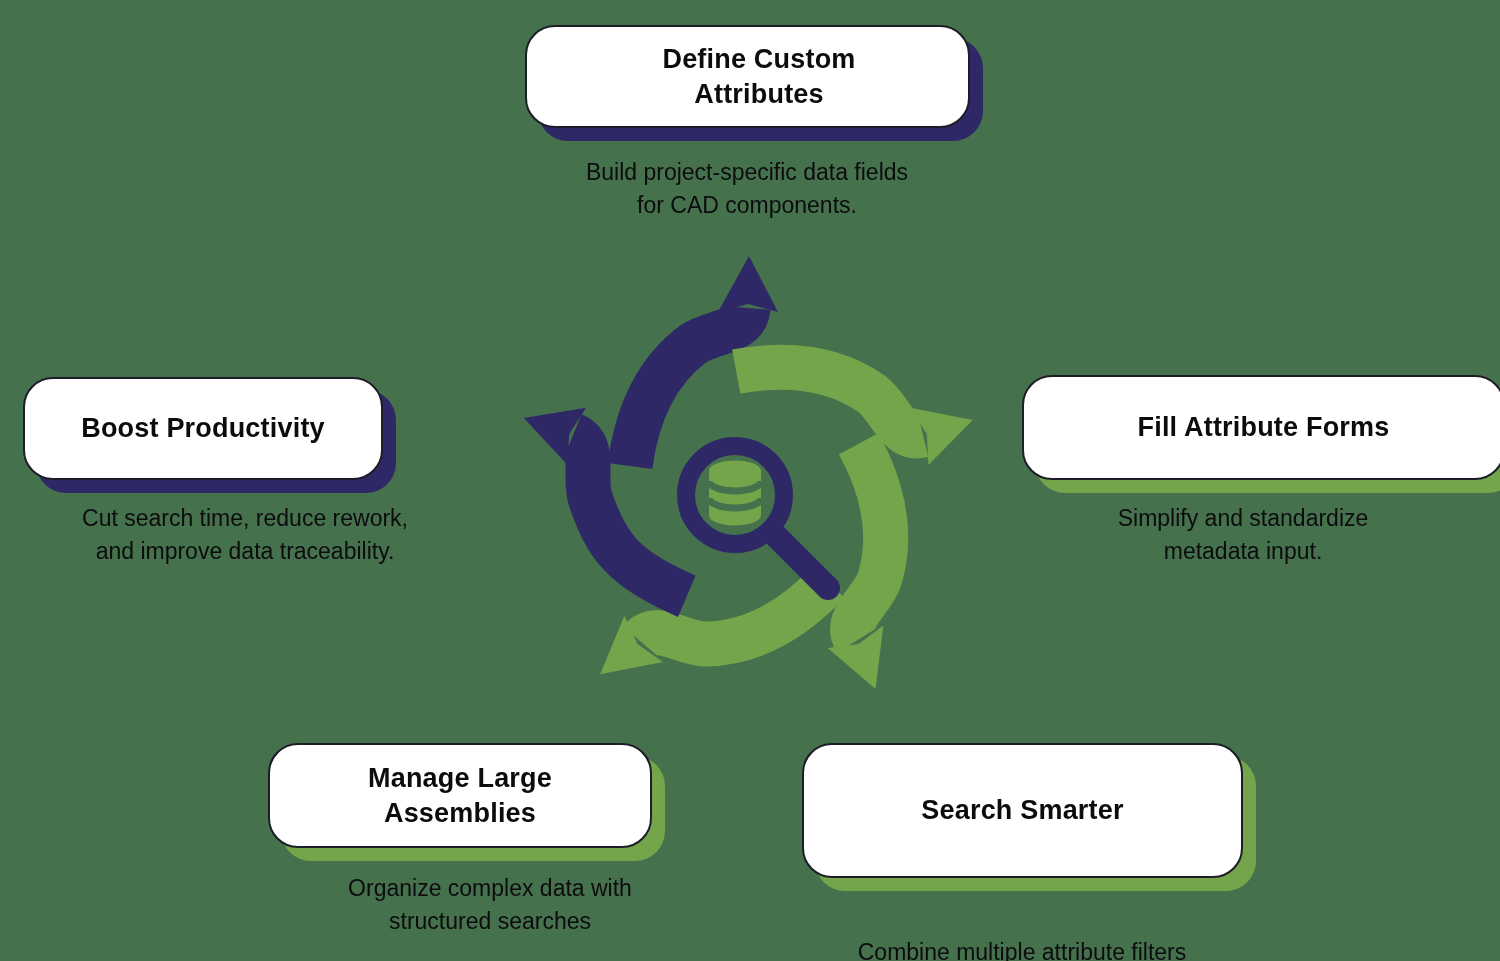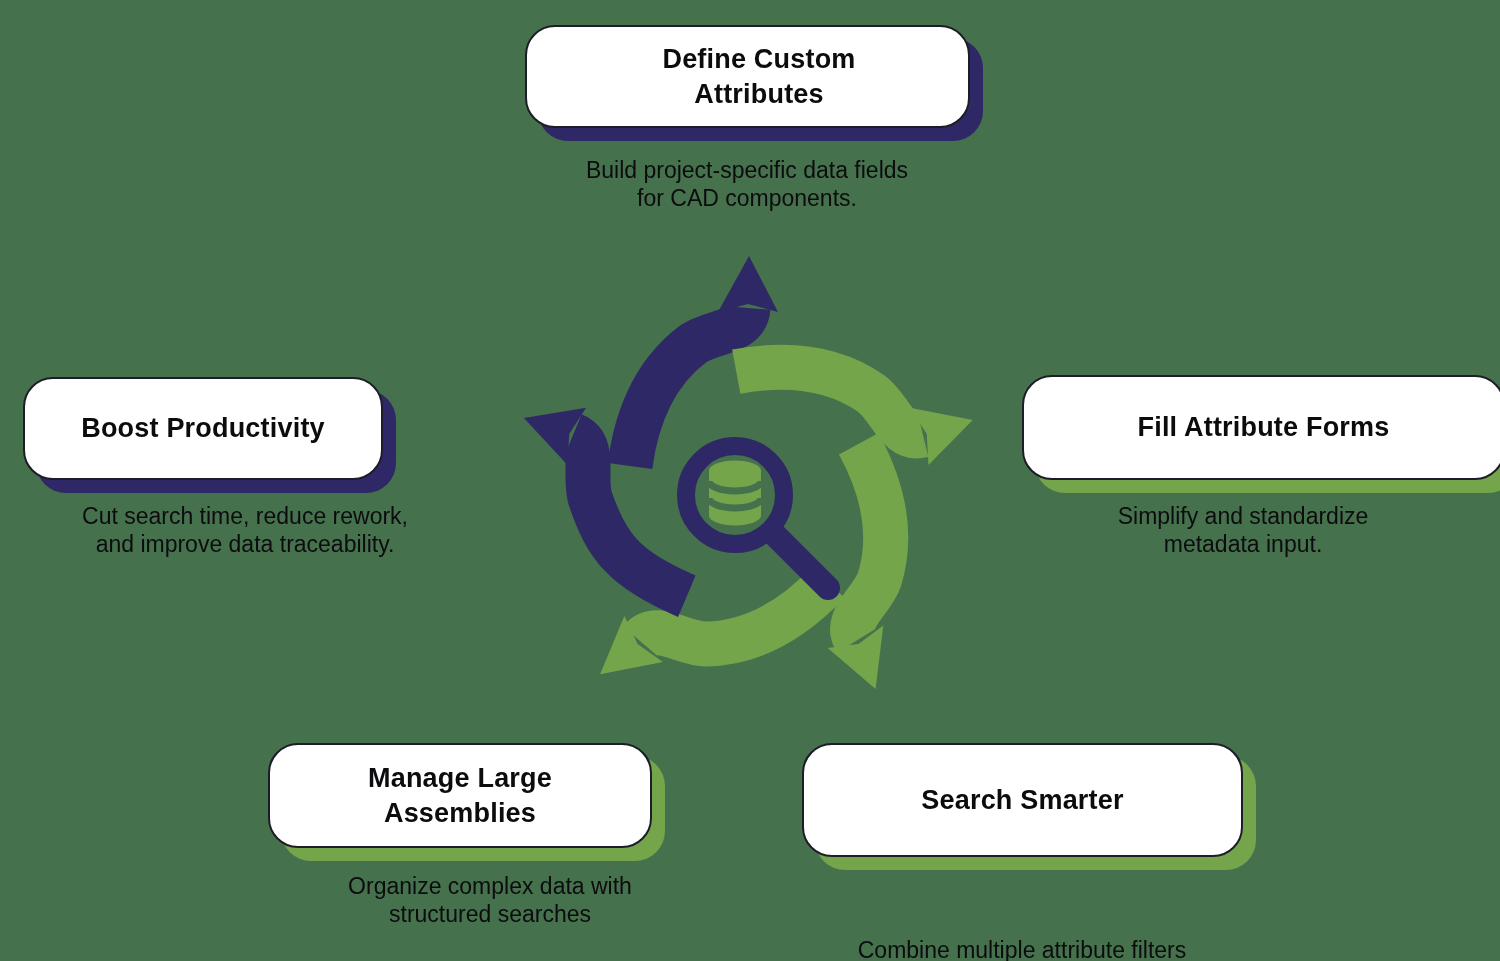--- a/index.html
+++ b/index.html
@@ -18,21 +18,21 @@
     text-align:center;box-sizing:border-box;
   }
   .card.accent-navy{box-shadow:13px 13px 0 var(--navy);}
   .card.accent-green{box-shadow:13px 13px 0 var(--green);}
   .card-title{
     font-size:27px;font-weight:700;line-height:35px;
     color:var(--text);white-space:pre-line;letter-spacing:.2px;
   }
   .caption{
     position:absolute;width:520px;text-align:center;
-    font-size:23px;line-height:28px;color:var(--text);
+    font-size:23px;line-height:33px;color:var(--text);
     white-space:pre-line;
   }
   .motif{position:absolute;left:498px;top:242px;}
   .shaft{fill:none;stroke-width:45;}
   .navy-fill{fill:var(--navy);} .navy-stroke{stroke:var(--navy);}
   .green-fill{fill:var(--green);} .green-stroke{stroke:var(--green);}
 </style>
 </head>
 <body>
 
@@ -98,19 +98,19 @@
   <div class="caption" style="left:983px;top:502px;">Simplify and standardize
 metadata input.</div>
 
   <div class="card accent-green" style="left:268px;top:743px;width:384px;height:105px;">
     <div class="card-title">Manage Large
 Assemblies</div>
   </div>
   <div class="caption" style="left:230px;top:872px;">Organize complex data with
 structured searches</div>
 
-  <div class="card accent-green" style="left:802px;top:743px;width:441px;height:114px;">
+  <div class="card accent-green" style="left:802px;top:743px;width:441px;height:135px;">
     <div class="card-title">Search Smarter</div>
   </div>
   <div class="caption" style="left:762px;top:908px;margin-top:28px;">Combine multiple attribute filters
 to find parts fast.</div>
 
 </div>
 
 </body></html>

